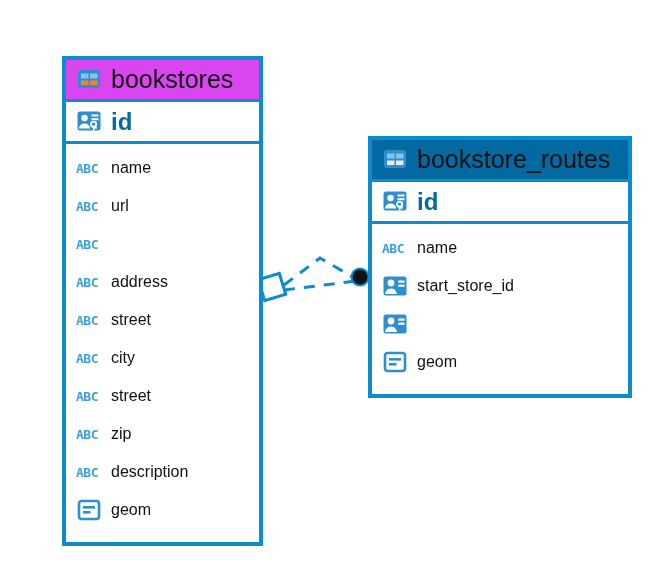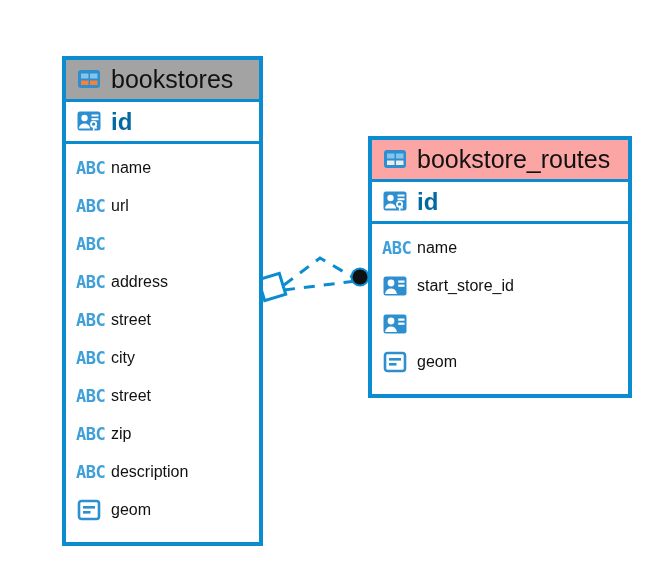--- a/index.html
+++ b/index.html
@@ -42,22 +42,22 @@
   }
 
   .entity-header {
     display: flex;
     align-items: center;
     gap: 9px;
     padding: 6px 10px 7px 10px;
     box-sizing: border-box;
     border-bottom: 3px solid #0b8cd0;
   }
-  .entity-header.accent { background: #a3a3a3; }
-  .entity-header.plain  { background: #fca5a5; }
+  .entity-header.accent { background: #d946ef; }
+  .entity-header.plain  { background: #0369a1; }
 
   .entity-title {
     font-size: 25px;
     color: #111111;
     line-height: 1.05;
     white-space: nowrap;
   }
 
   .pk-row {
     display: flex;
@@ -101,21 +101,21 @@
   .icon-abc {
     flex: 0 0 auto;
     width: 26px;
     height: 26px;
     display: flex;
     align-items: center;
     justify-content: flex-start;
   }
   .abc-text {
     font-family: "DejaVu Sans Mono", monospace;
-    font-size: 17px;
+    font-size: 13px;
     font-weight: bold;
     letter-spacing: -0.5px;
     color: #3f9fd8;
     line-height: 1;
   }
 
   
   #connector {
     position: absolute;
     left: 0; top: 0;

